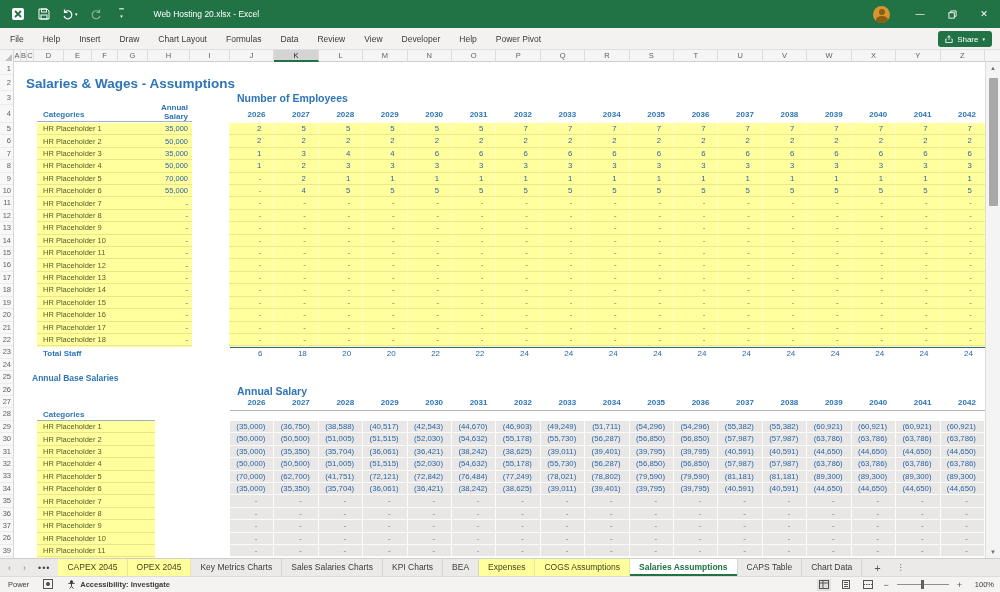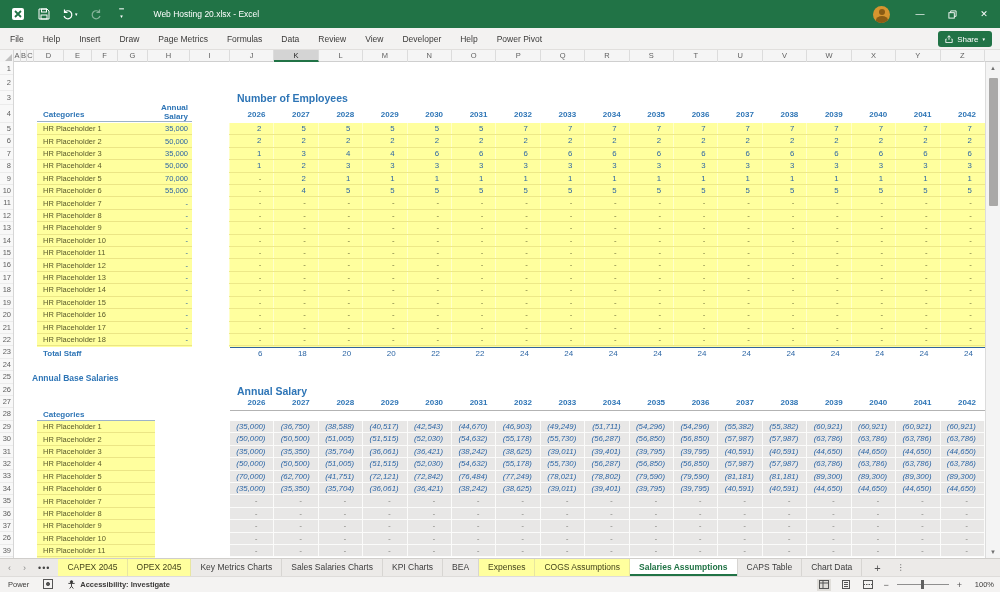--- a/index.html
+++ b/index.html
@@ -52,21 +52,21 @@
   .yrow .val { font-size:7.5px; color:#2d66a5; text-align:right; padding-right:4px; width:52px; }
 
   .year-row { position:absolute; display:flex; }
   .ycell { font-size:8px; font-weight:bold; color:#2e75b6; text-align:right; padding-right:9px; }
   .num-grid-row { display:flex; height:100%; }
   .ncell { font-size:7.8px; color:#2d66a5; text-align:right; padding-right:12px; line-height:12.4px; border-left:1px solid rgba(255,255,255,.45); overflow:hidden; }
   .ncell.dash { color:#6e6e3c; }
   .totals-row { position:absolute; display:flex; border-top:1px solid #31639c; }
   .tcell { font-size:8px; color:#2d66a5; text-align:right; padding-right:12px; line-height:12px; }
 
-  .gray-table { position:absolute;font-style:italic; }
+  .gray-table { position:absolute; }
   .grow { display:flex; }
   .gcell { background:#e8e7e6; border-right:1px solid #fbfbfa; border-bottom:1px solid #fbfbfa; }
   .gcell span { display:block; font-size:7.8px; color:#2d66a5; text-align:right; padding-right:8px; line-height:11.4px; white-space:nowrap; }
   .gcell.dash span { color:#73736e; padding-right:16px; }
   .table-topline { position:absolute; height:1px; background:#b3b3b3; }
 
   
   .vscroll { position:absolute; left:985px; top:62px; width:15px; height:496px; background:#f4f4f4; border-left:1px solid #dcdcdc; }
   .vscroll .arr { position:absolute; left:0; width:14px; text-align:center; font-size:6px; color:#707070; }
   .vthumb { position:absolute; left:3px; top:16px; width:9px; height:128px; background:#a9a8a7; border-radius:1px; }
@@ -138,21 +138,21 @@
       <span class="winbtn">✕</span>
     </div>
   </div>
 
   <div class="ribbon">
     <div class="rtabs" id="ribbon-tabs">
         <div class="rtab">File</div>
         <div class="rtab">Help</div>
         <div class="rtab">Insert</div>
         <div class="rtab">Draw</div>
-        <div class="rtab">Page Metrics</div>
+        <div class="rtab">Chart Layout</div>
         <div class="rtab">Formulas</div>
         <div class="rtab">Data</div>
         <div class="rtab">Review</div>
         <div class="rtab">View</div>
         <div class="rtab">Developer</div>
         <div class="rtab">Help</div>
         <div class="rtab">Power Pivot</div>
       </div>
     <span class="share-btn">
       <svg width="8" height="8" viewBox="0 0 10 10" fill="none" stroke="#fff" stroke-width="1.1">
@@ -232,20 +232,21 @@
       <div class="rownum" style="height: 12.42px; line-height: 12.42px;">32</div>
       <div class="rownum" style="height: 12.42px; line-height: 12.42px;">33</div>
       <div class="rownum" style="height: 12.42px; line-height: 12.42px;">34</div>
       <div class="rownum" style="height: 12.42px; line-height: 12.42px;">35</div>
       <div class="rownum" style="height: 12.42px; line-height: 12.42px;">36</div>
       <div class="rownum" style="height: 12.42px; line-height: 12.42px;">37</div>
       <div class="rownum" style="height: 12.42px; line-height: 12.42px;">26</div>
       <div class="rownum" style="height: 12.42px; line-height: 12.42px;">39</div>
     </div>
 
+  <div class="sheet-title">Salaries &amp; Wages - Assumptions</div>
 
   <div class="tbl-header-label" style="left:43px; top:110px;">Categories</div>
   <div class="salary-hdr" style="left:120px; top:103px; width:68px;"><span id="salhdr1">Annual</span><br><span id="salhdr2">Salary</span></div>
   <div class="hdr-underline" style="left:37px; top:121px; width:155px;"></div>
   <div class="yellow-block" id="staff-block" style="left:37px; top:123px; width:155px; height:224px;">
       <div class="yrow" style="height: 12.42px;">
         <span class="lab">HR Placeholder 1</span>
         <span class="val">35,000</span>
       </div>
       <div class="yrow" style="height: 12.42px;">

